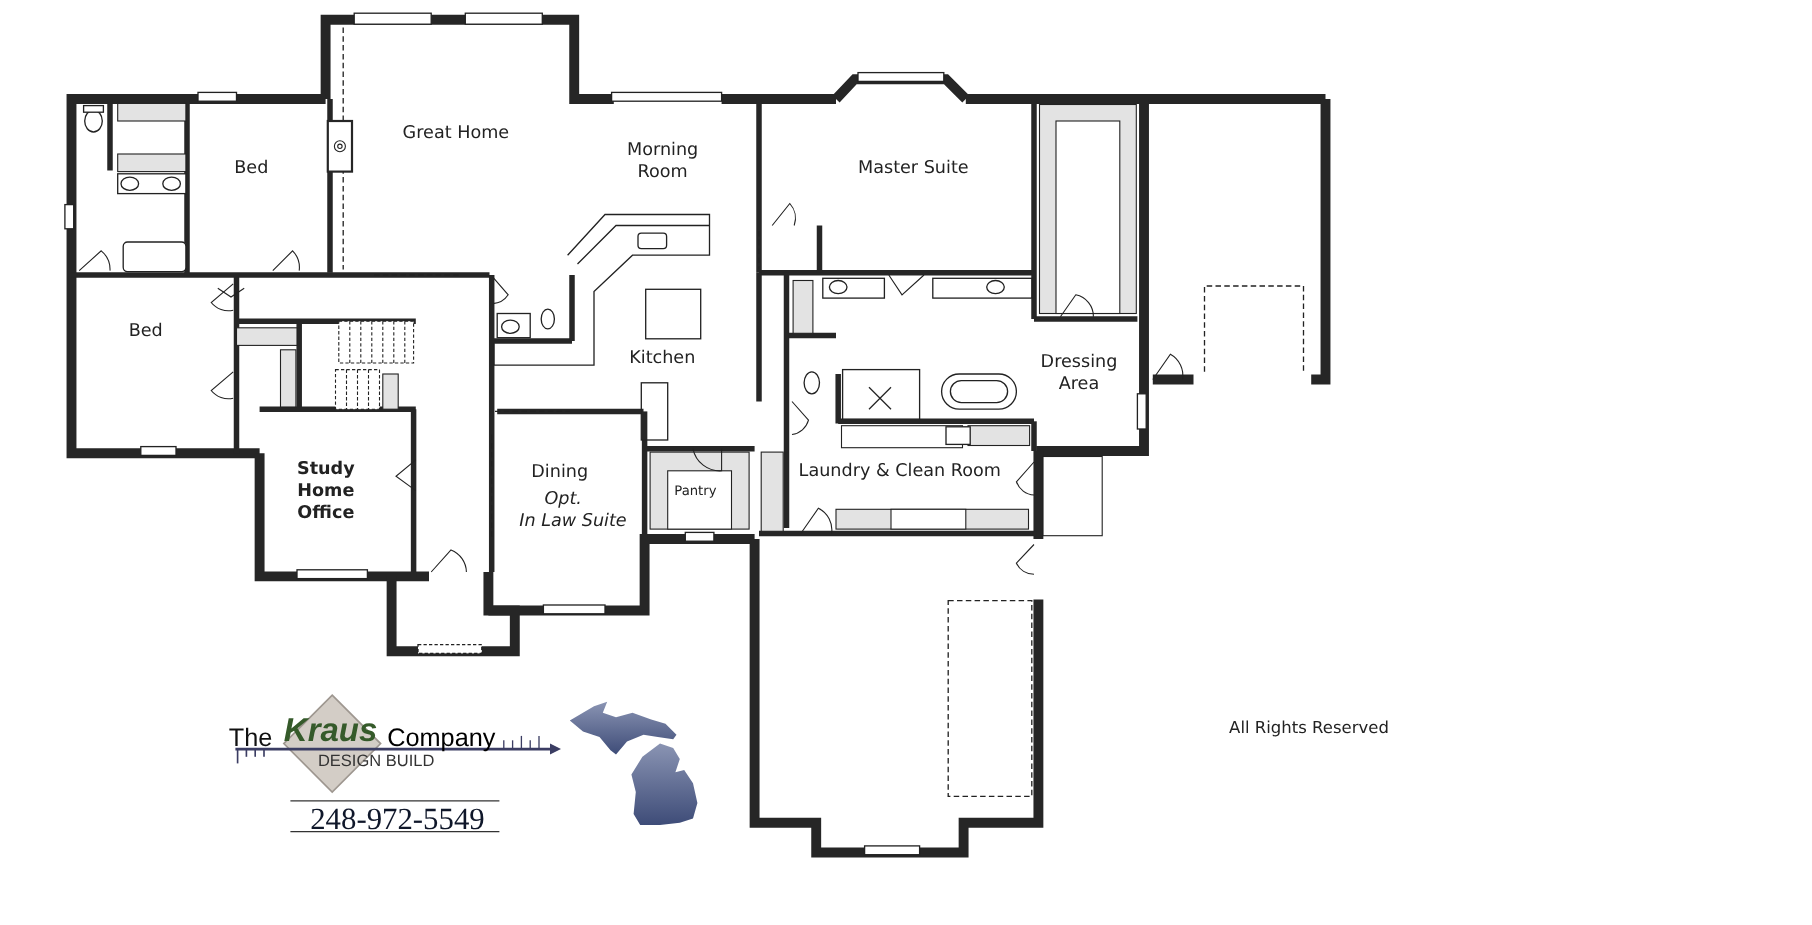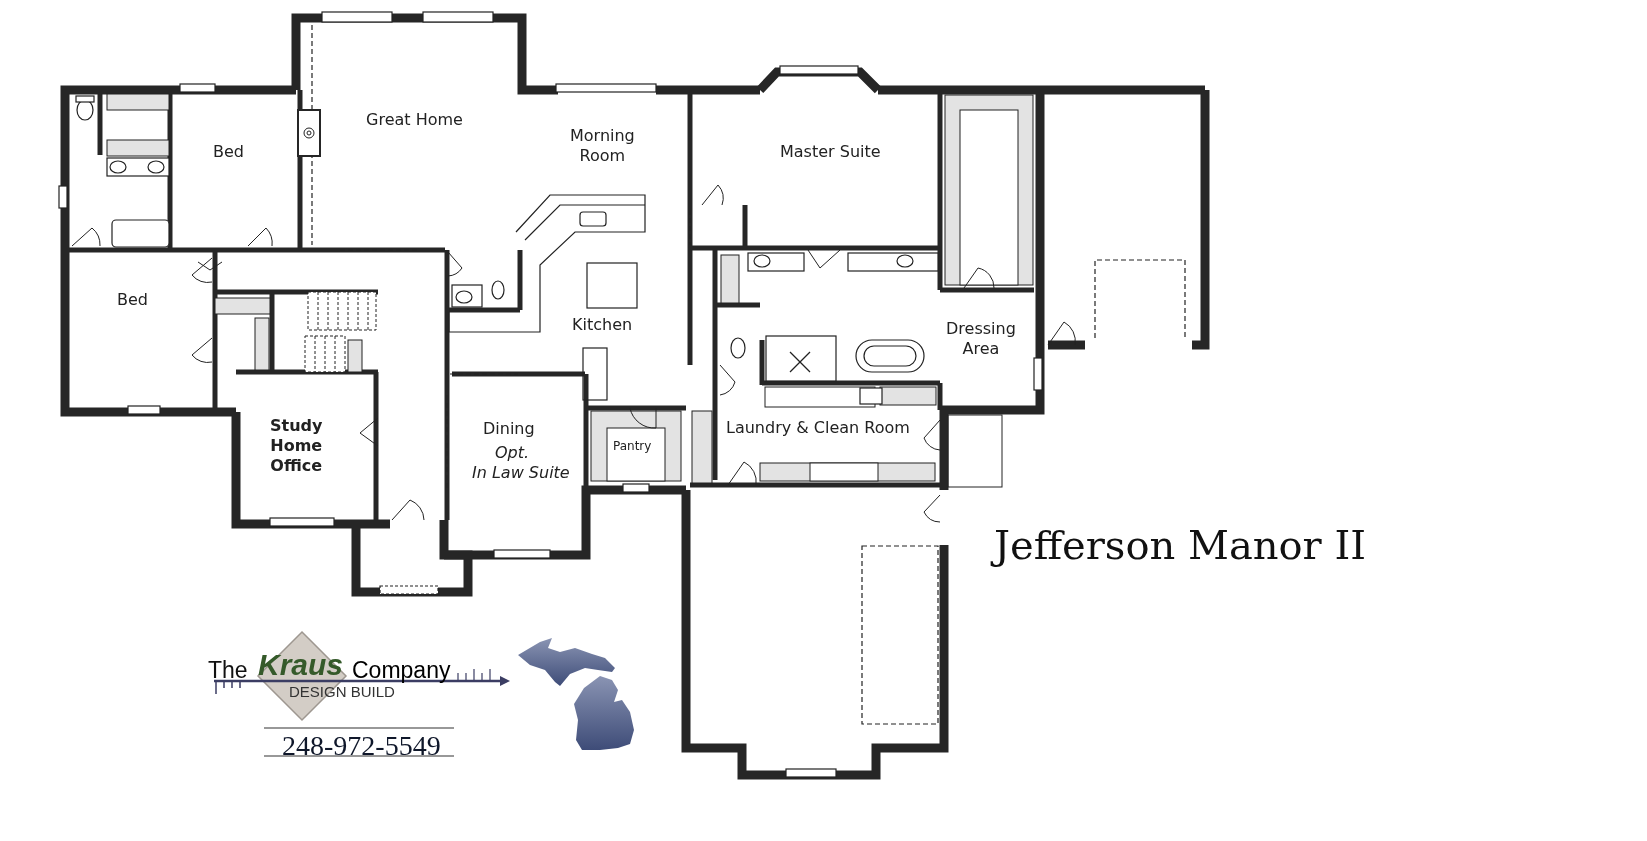--- a/index.html
+++ b/index.html
@@ -242,22 +242,22 @@
 </div>
 <div class="lbl" style="left:483px;top:419px;">Dining</div>
 <div class="lbl italic" style="left:472px;top:443px;width:80px;">
   <div>Opt.</div>
   <div>In Law Suite</div>
 </div>
 <div class="lbl small" style="left:613px;top:439px;">Pantry</div>
 <div class="lbl" style="left:726px;top:418px;">Laundry &amp; Clean Room</div>
 
 <div class="title" style="left:980px;top:522px;width:400px;">
-  <div>Jefferson Manor II</div>
 </div>
 <div class="copy" style="left:1010px;top:651px;width:360px;">
+  <div>All Rights Reserved</div>
 </div>
 
 <div class="logo-the" style="left:208px;top:657px;">The</div>
 <div class="logo-kraus" style="left:258px;top:648px;">Kraus</div>
 <div class="logo-company" style="left:352px;top:657px;">Company</div>
 <div class="logo-db" style="left:246px;top:683px;">DESIGN BUILD</div>
 <div class="phone" style="left:282px;top:730px;">248-972-5549</div>
 
 </body></html>

